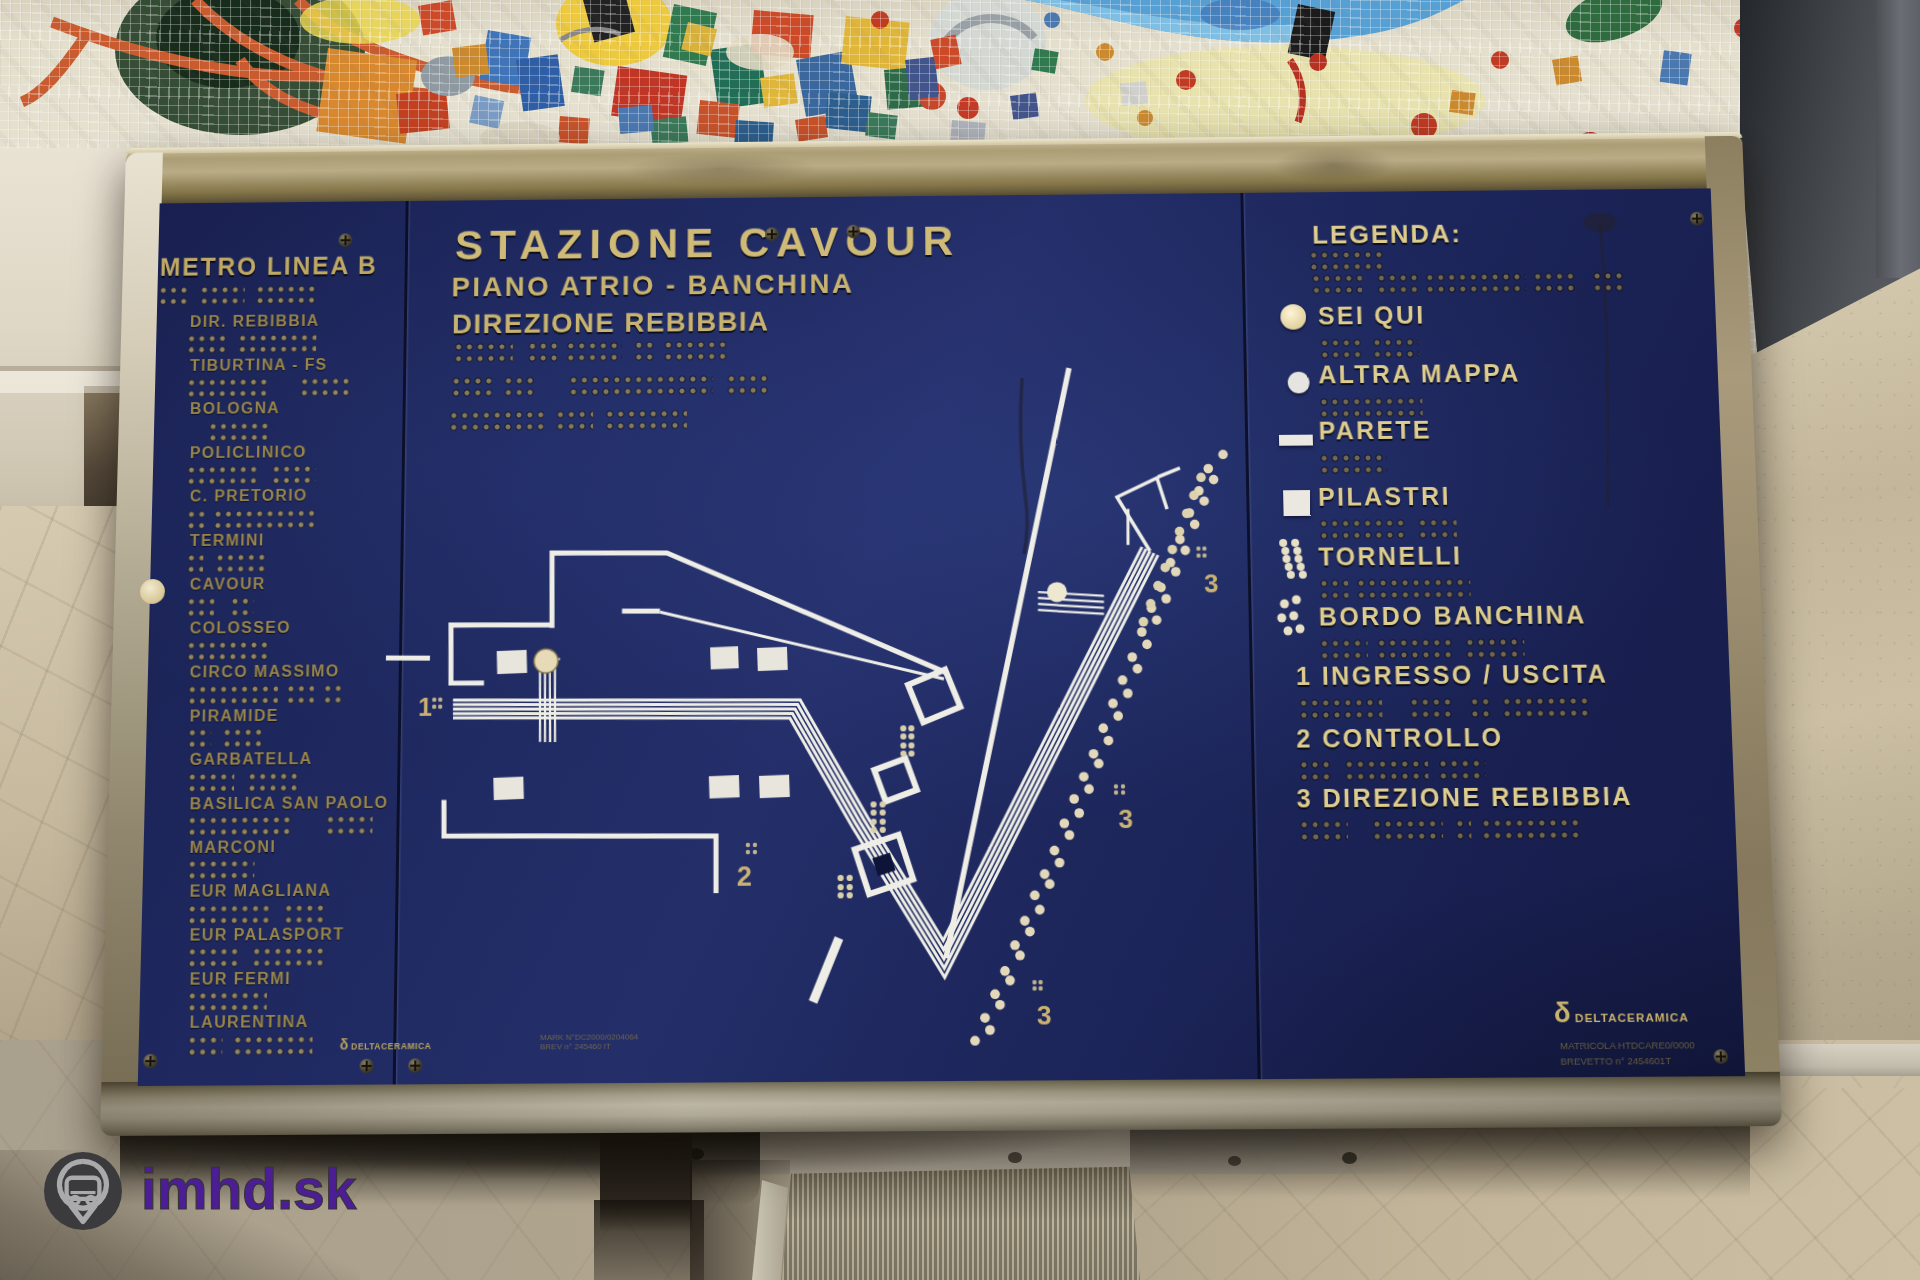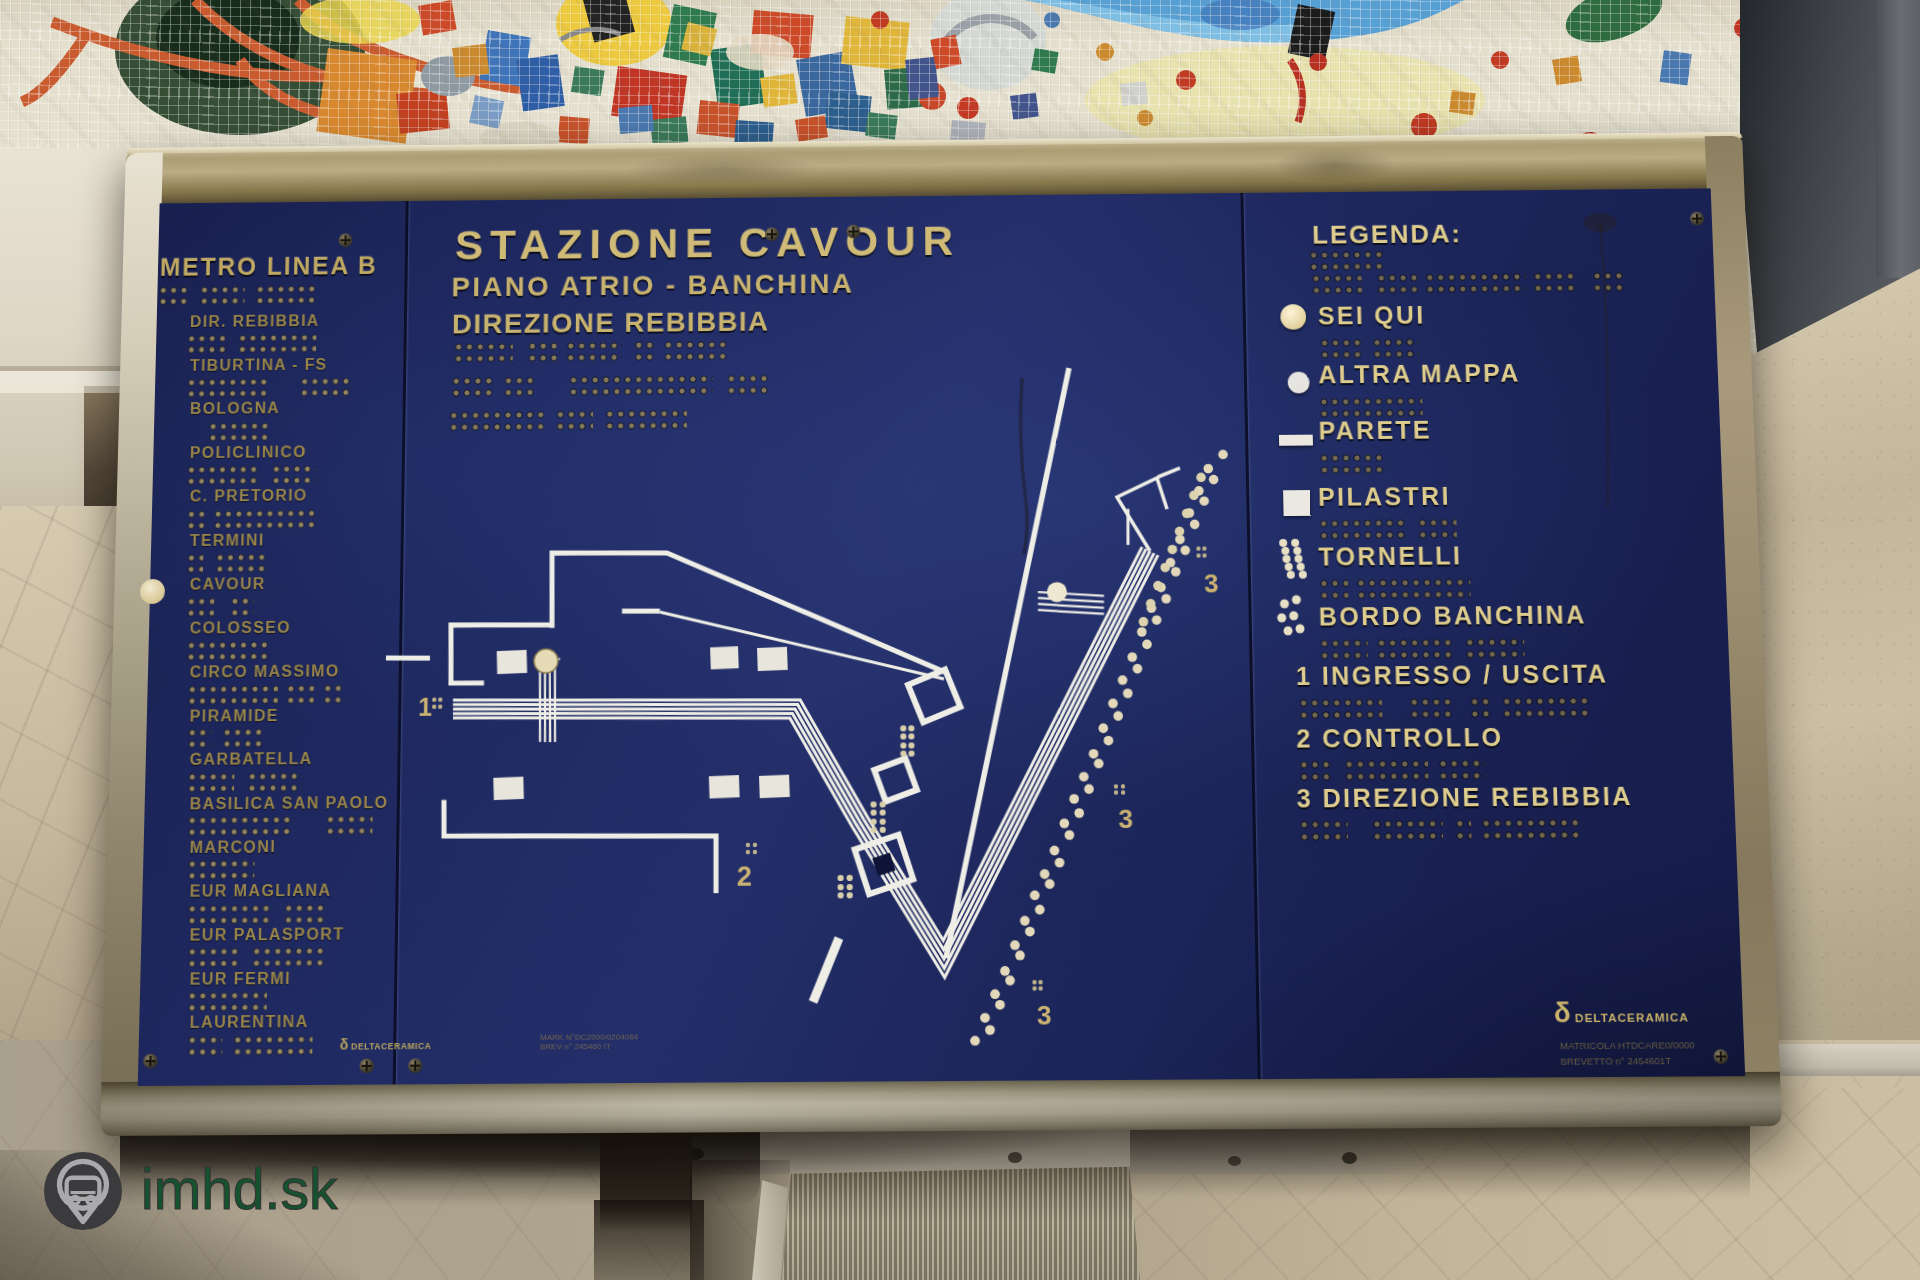--- a/index.html
+++ b/index.html
@@ -48,21 +48,21 @@
 .leg{position:absolute;color:#ddcc8e;font-weight:bold;font-size:25px;letter-spacing:2.4px;white-space:nowrap;text-shadow:0 1.5px 1px rgba(0,0,0,.7)}
 .lic{position:absolute;box-shadow:0 2px 3px rgba(0,0,10,.5)}
 .br{position:absolute;height:23px}
 .brs{background-image:radial-gradient(circle at 4px 5px,rgba(178,158,98,.8) 1.9px,rgba(15,14,8,.55) 3px,rgba(0,0,0,0) 3.8px);background-size:10.5px 11.5px}
 .brl{height:24px;background-image:radial-gradient(circle at 4px 5px,rgba(135,120,78,.8) 2px,rgba(5,5,3,.65) 3.1px,rgba(0,0,0,0) 4px);background-size:11px 12px}
 .brc{background-image:radial-gradient(circle at 4px 5px,rgba(158,140,88,.8) 2px,rgba(8,8,5,.62) 3.1px,rgba(0,0,0,0) 4px);background-size:11px 12px}
 .screw{position:absolute;width:14px;height:14px;border-radius:50%;background:radial-gradient(circle at 35% 30%,#867b60,#454030 55%,#252014)}
 .screw:after{content:"";position:absolute;left:6px;top:2px;width:2px;height:10px;background:#16130c}
 .screw:before{content:"";position:absolute;left:2px;top:6px;width:10px;height:2px;background:#16130c}
 #wm-c{left:44px;top:1152px;width:78px;height:78px;border-radius:50%;background:#3b3b3d}
-#wm-t{left:141px;top:1156px;font-size:57px;font-weight:normal;color:#14532d;letter-spacing:0;-webkit-text-stroke:1.2px #353537}
+#wm-t{left:141px;top:1156px;font-size:57px;font-weight:bold;color:#4c1d95;letter-spacing:0;-webkit-text-stroke:1.2px #353537}
 </style></head>
 <body>
 <div id="stage">
 <div class="abs" id="mosaic"></div>
 <svg class="abs" style="left:0;top:0" width="1920" height="355">
  <ellipse cx="240" cy="50" rx="125" ry="85" fill="#274028" opacity=".92"></ellipse>
  <ellipse cx="228" cy="38" rx="72" ry="50" fill="#182c1b"></ellipse>
  <path d="M52,22 C150,60 255,84 365,75 M195,0 C238,46 312,86 428,94 M298,0 C338,44 442,82 560,94 M84,38 C62,70 42,94 22,102 M240,60 C260,90 300,112 352,120" stroke="#c95b2e" stroke-width="11" fill="none"></path>
  <rect x="328" y="48" width="90" height="84" fill="#d8882e" transform="rotate(8 328 48)"></rect>
  <rect x="396" y="94" width="50" height="40" fill="#c24020" transform="rotate(-6 396 94)"></rect>

